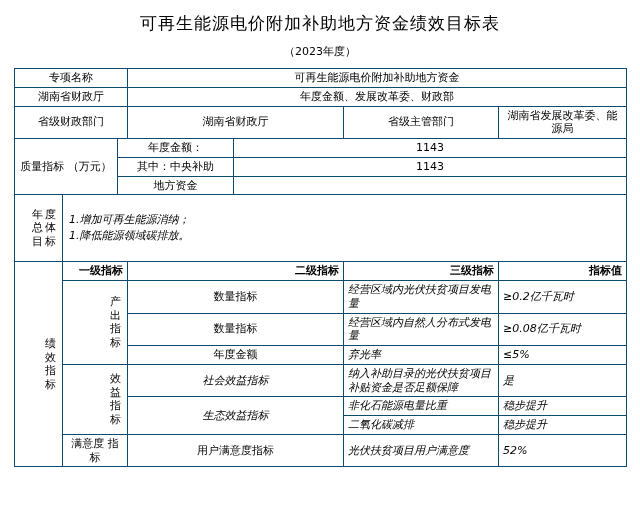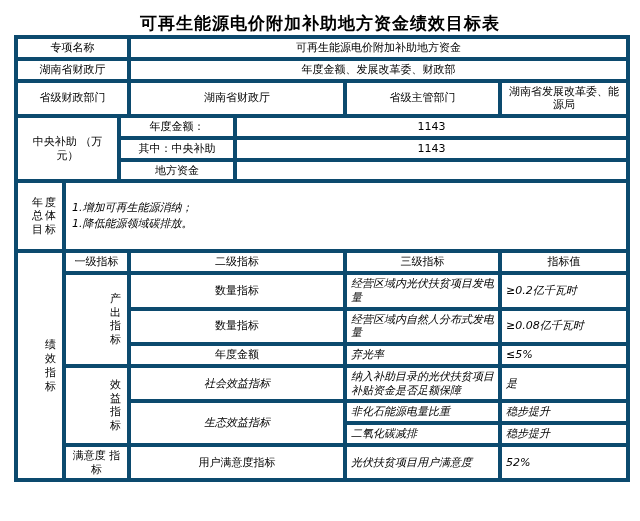--- a/index.html
+++ b/index.html
@@ -17,48 +17,48 @@
   .page {
     width: 640px;
     height: 521px;
     position: relative;
     box-sizing: border-box;
     padding: 0 14px;
   }
   .title {
     text-align: center;
     font-size: 17px;
-    font-weight: bold;
+    font-weight: normal;
     letter-spacing: 1px;
     margin-top: 12px;
     font-family: "DejaVu Sans", "Liberation Sans", sans-serif;
   }
   .subtitle {
     text-align: center;
     font-size: 11px;
     margin-top: 9px;
     margin-bottom: 9px;
     font-family: "DejaVu Sans", "Liberation Sans", sans-serif;
   }
   table.main {
     border-collapse: collapse;
     width: 612px;
     table-layout: fixed;
     font-size: 11px;
   }
   table.main td {
-    border: 4px solid #0c4a6e;
+    border: 1px solid #0c4a6e;
     padding: 2px 4px;
     vertical-align: middle;
     font-family: "DejaVu Sans", "Liberation Sans", sans-serif;
     line-height: 1.25;
   }
   .c { text-align: center; }
   .l { text-align: left; font-style: italic; }
-  .hdr { text-align: center; font-weight: normal; }
+  .hdr { text-align: right; font-weight: bold; }
   .vert {
     text-align: center;
     letter-spacing: 2px;
     line-height: 1.15;
   }
   .vert span {
     display: block;
     text-align: right;
   }
   .pad-l { padding-left: 6px; }
@@ -72,20 +72,21 @@
     line-height: 1.5;
     padding-left: 2px;
   }
 </style>
 </head>
 <body>
 
 <div class="page">
 
   <div class="title">可再生能源电价附加补助地方资金绩效目标表</div>
+  <div class="subtitle">（2023年度）</div>
 
   <table class="main">
     <colgroup>
       <col style="width:48px">
       <col style="width:55px">
       <col style="width:10px">
       <col style="width:106px">
       <col style="width:110px">
       <col style="width:45px">
       <col style="width:110px">
@@ -105,21 +106,21 @@
 
     <tr>
       <td class="c" colspan="3">省级财政部门</td>
       <td class="c" colspan="2">湖南省财政厅</td>
       <td class="c" colspan="2">省级主管部门</td>
       <td class="c">湖南省发展改革委、能源局</td>
     </tr>
 
     <tr>
       <td class="c" colspan="2" rowspan="3">
-        <span>中央补助</span>
+        <span>质量指标</span>
         <span>（万元）</span>
       </td>
       <td class="c" colspan="2">年度金额：</td>
       <td class="c" colspan="4">1143</td>
     </tr>
     <tr>
       <td class="c" colspan="2">其中：中央补助</td>
       <td class="c" colspan="4">1143</td>
     </tr>
     <tr>

